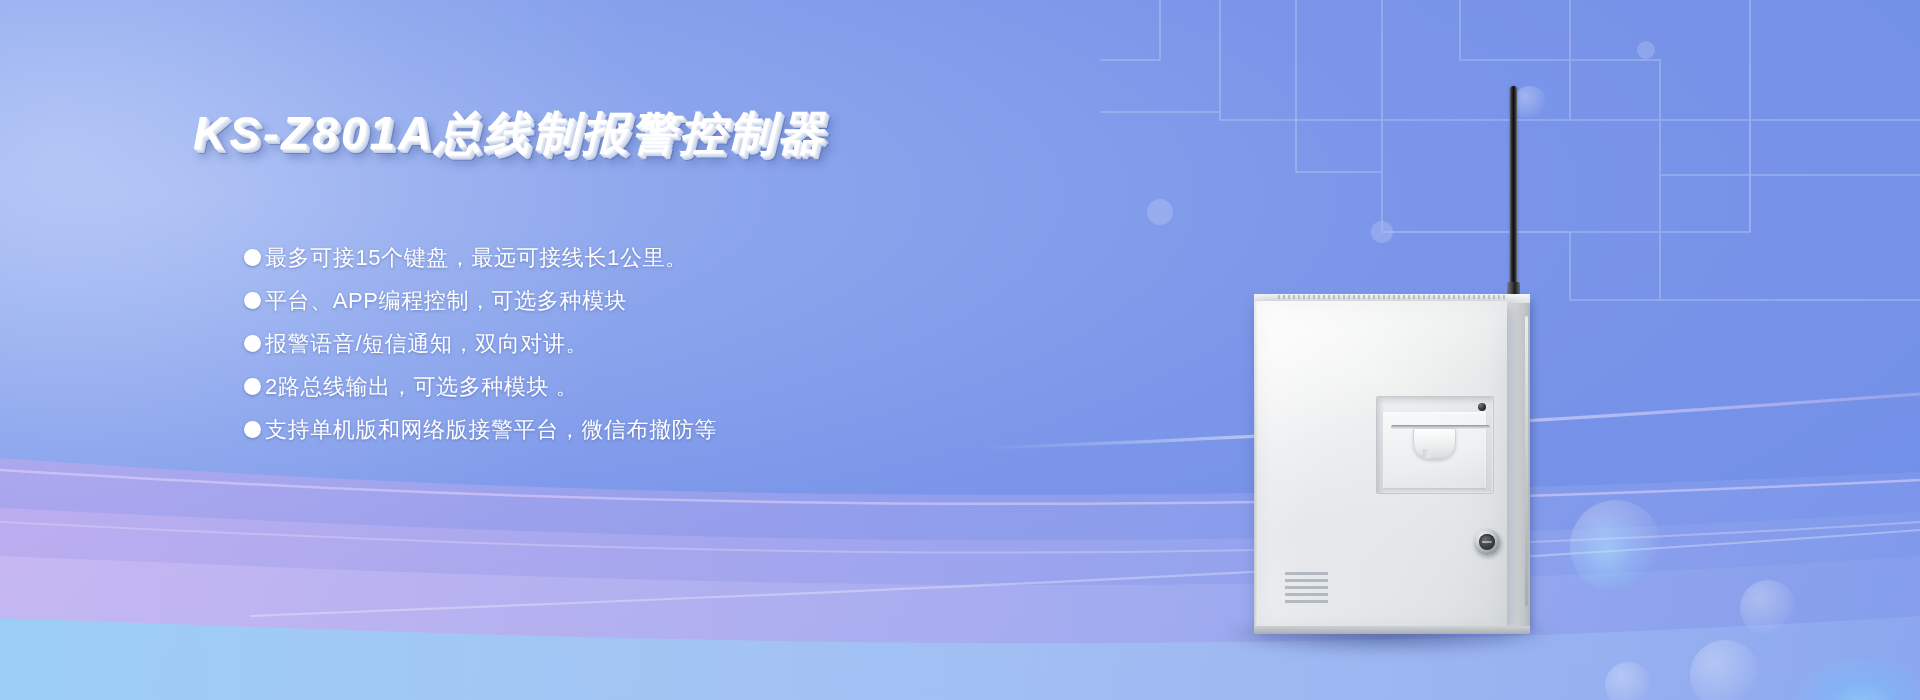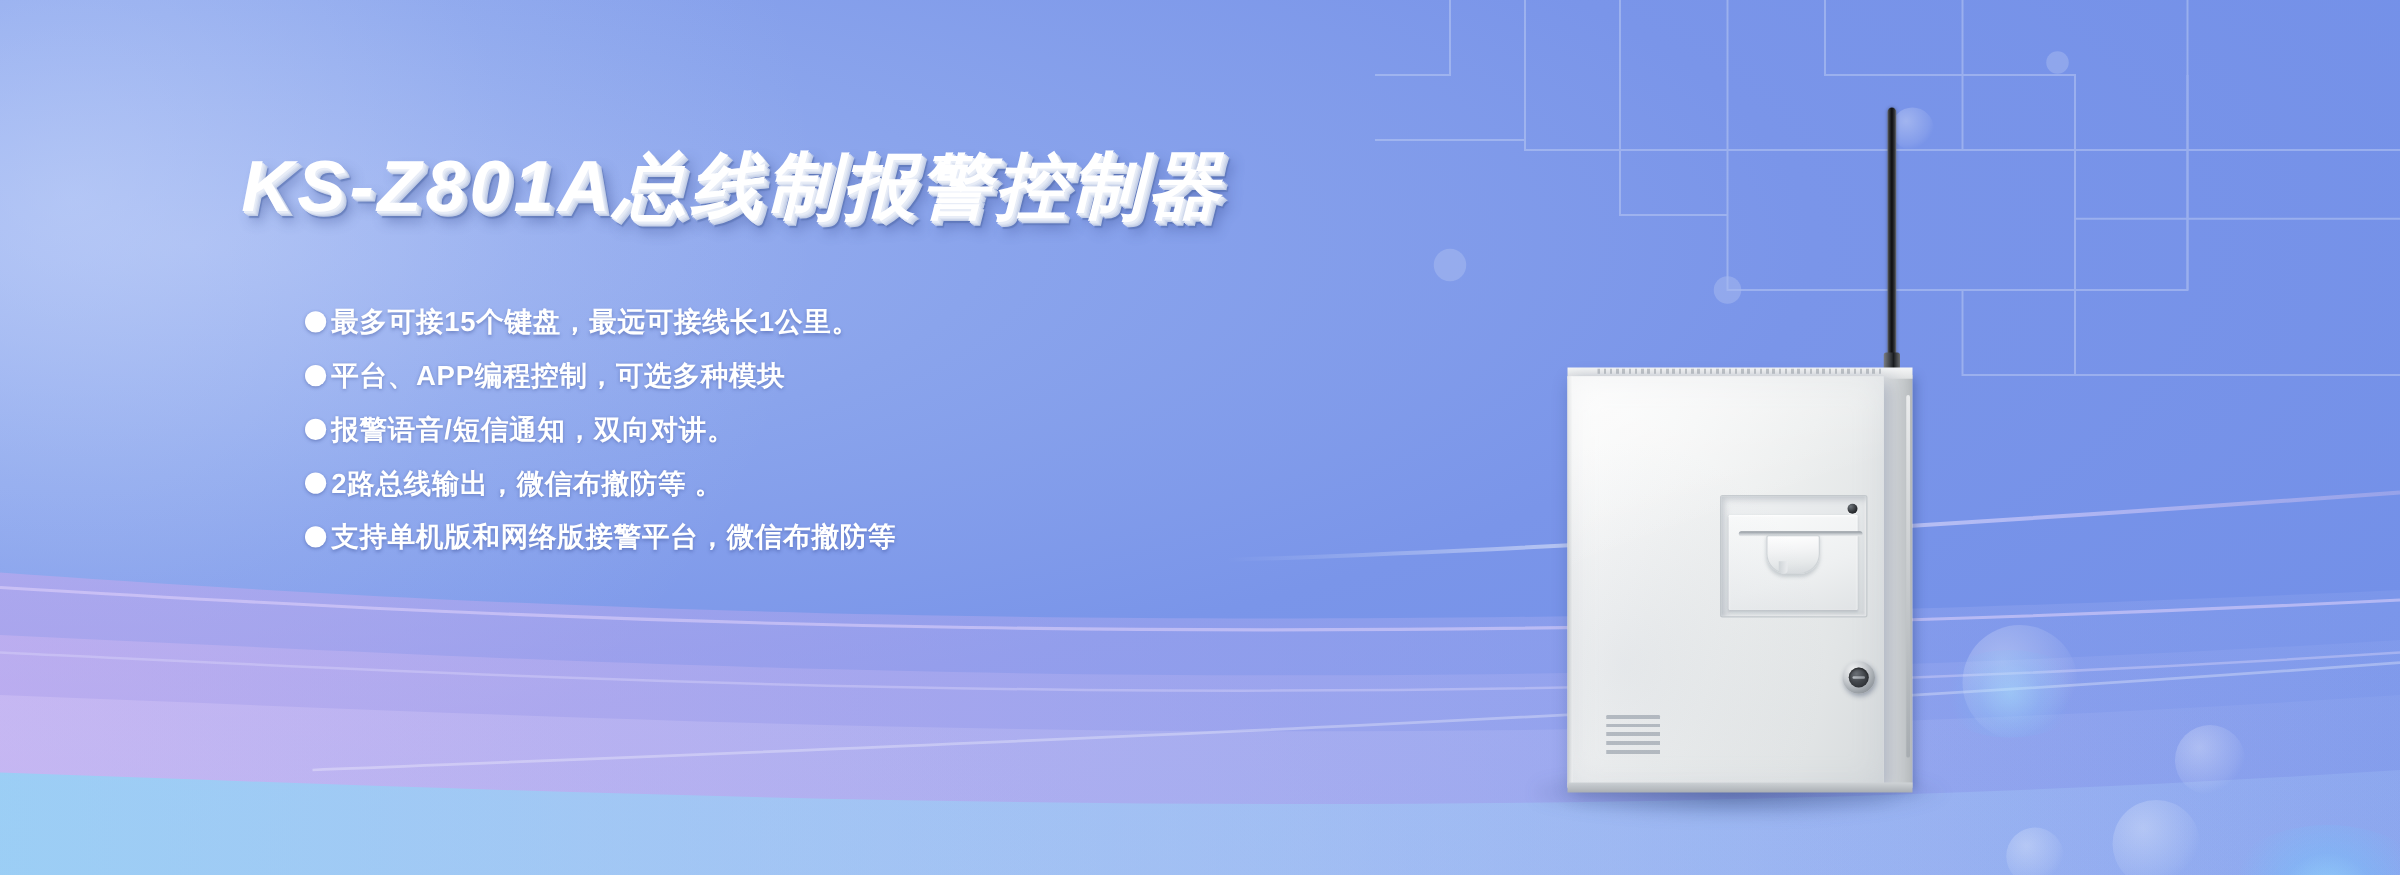--- a/index.html
+++ b/index.html
@@ -38,37 +38,37 @@
   
   #waves{position:absolute;left:0;bottom:0;width:1920px;height:320px;}
 
   .bokeh{position:absolute;border-radius:50%;background:radial-gradient(circle at 35% 32%, rgba(255,255,255,.30), rgba(255,255,255,.08) 58%, rgba(255,255,255,0) 72%);pointer-events:none;}
   .cyanglow{position:absolute;border-radius:50%;
       background:radial-gradient(circle, rgba(150,225,255,.70) 0%, rgba(110,200,255,.30) 35%, rgba(110,190,255,0) 70%);}
 
   
   #title{
     position:absolute;left:193px;top:72px;
-    font-size:58px;font-weight:700;font-style:italic;
+    font-size:46px;font-weight:700;font-style:italic;
     letter-spacing:3px;
     color:#ffffff;
     white-space:nowrap;
     text-shadow:
       1px 1px 0 #e8edf7, 2px 2px 0 #dde4f2, 3px 3px 0 #cfd8ec,
       4px 4px 0 #c2cde6, 5px 5px 1px rgba(80,105,170,.55),
       7px 8px 10px rgba(50,70,140,.45);
   }
 
   
   #bullets{position:absolute;left:244px;top:236px;width:820px;}
   .bullet{
     display:flex;align-items:flex-start;
     height:43px;margin-bottom:0;
     color:#ffffff;
-    font-size:22px;font-weight:700;
+    font-size:22px;font-weight:400;
     letter-spacing:.6px;
     text-shadow:0 1px 3px rgba(45,65,135,.42);
     line-height:43px;
   }
   .bullet .dot{
     flex:0 0 auto;width:17px;height:17px;border-radius:50%;
     background:#ffffff;margin-top:13px;margin-right:4px;
     box-shadow:0 1px 3px rgba(45,65,135,.42);
   }
   .bullet .btxt{white-space:pre;}
@@ -243,21 +243,21 @@
     <li class="bullet">
       <span class="dot"></span>
       <span class="btxt">平台、APP编程控制，可选多种模块</span>
     </li>
     <li class="bullet">
       <span class="dot"></span>
       <span class="btxt">报警语音/短信通知，双向对讲。</span>
     </li>
     <li class="bullet">
       <span class="dot"></span>
-      <span class="btxt">2路总线输出，微信布撤防等 。</span>
+      <span class="btxt">2路总线输出，可选多种模块 。</span>
     </li>
     <li class="bullet">
       <span class="dot"></span>
       <span class="btxt">支持单机版和网络版接警平台，微信布撤防等</span>
     </li>
   </ul>
 
   <div id="product">
     <div id="prod-shadow"></div>
 

